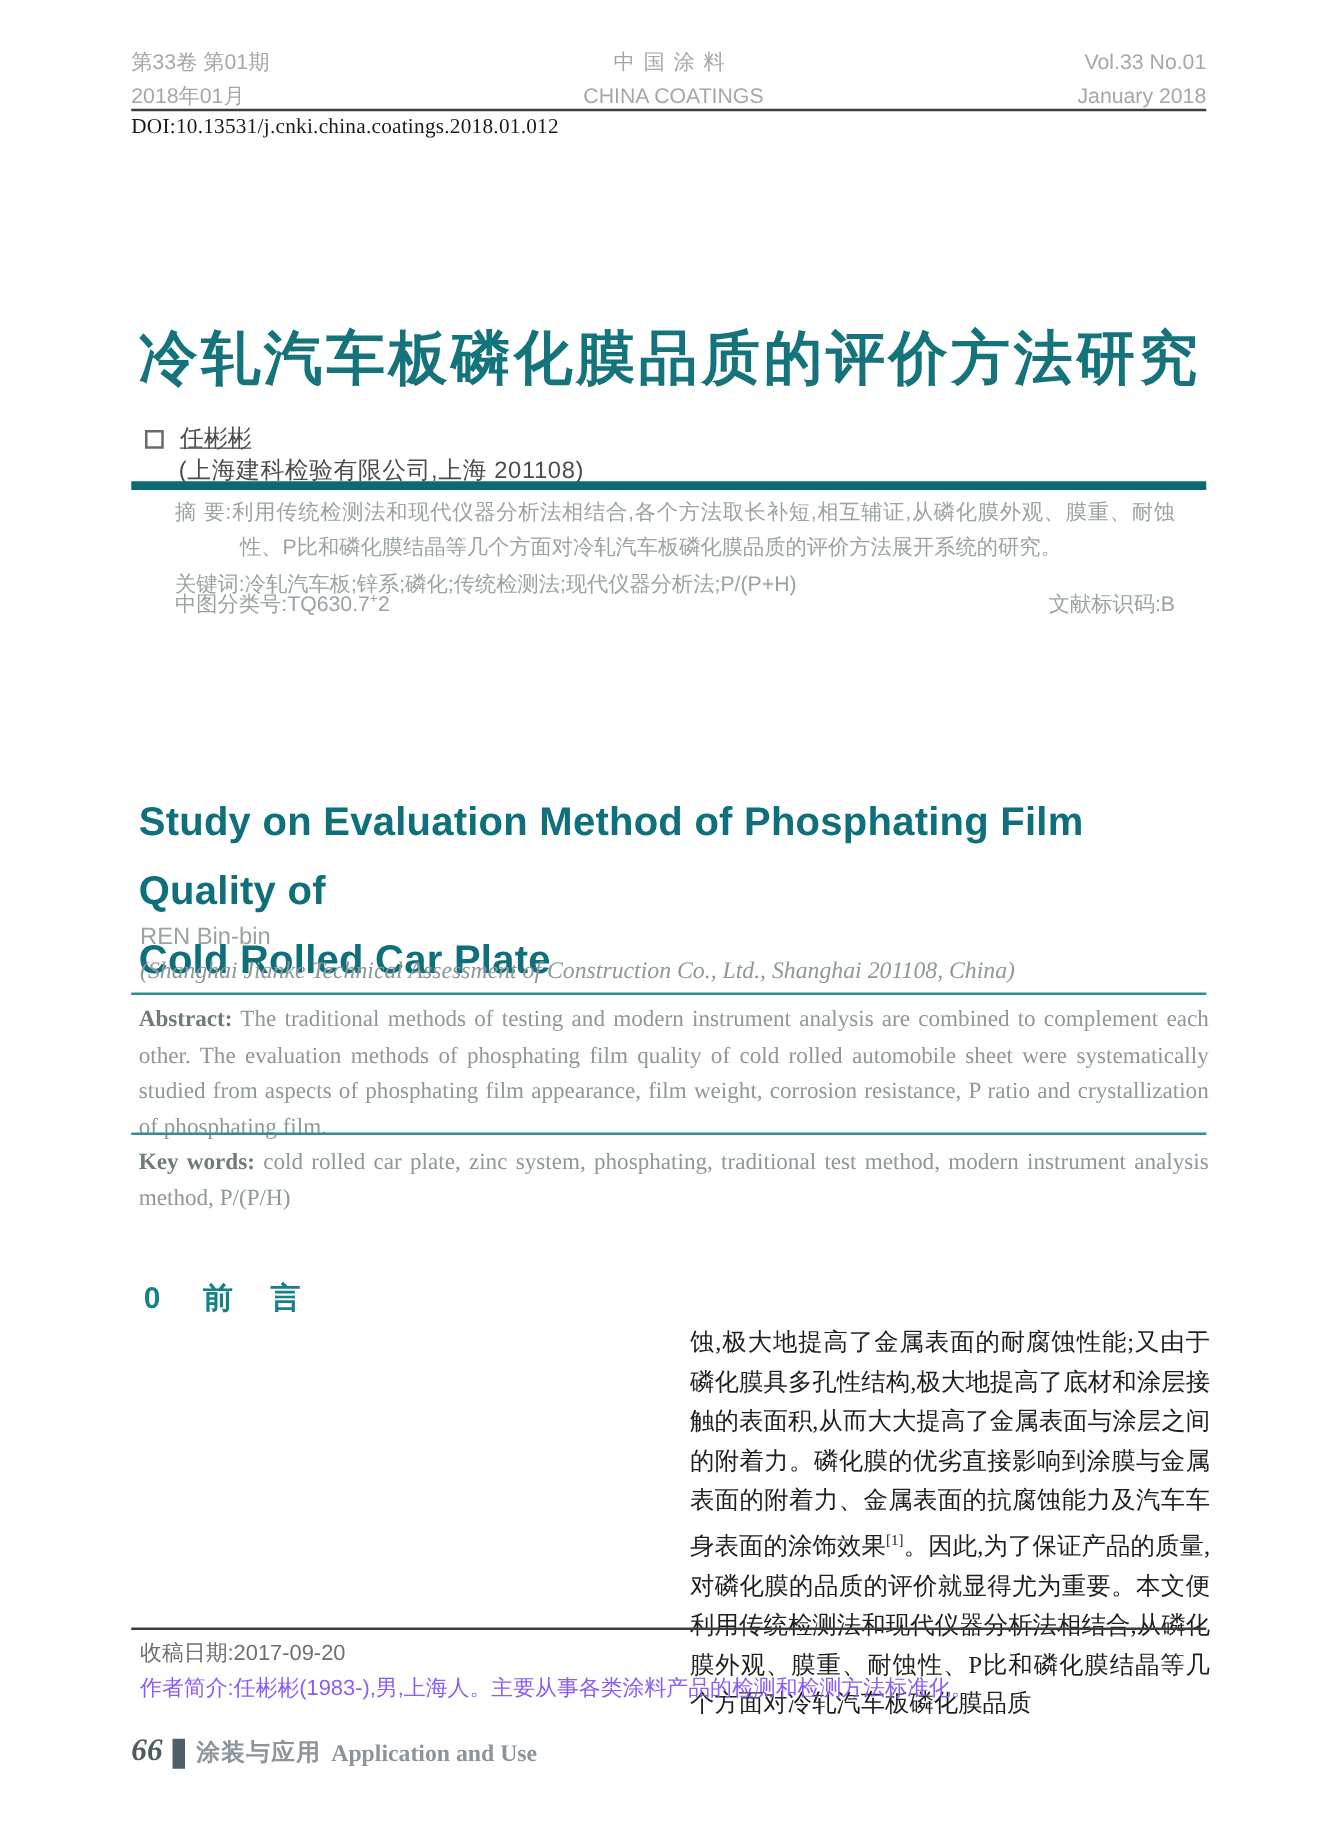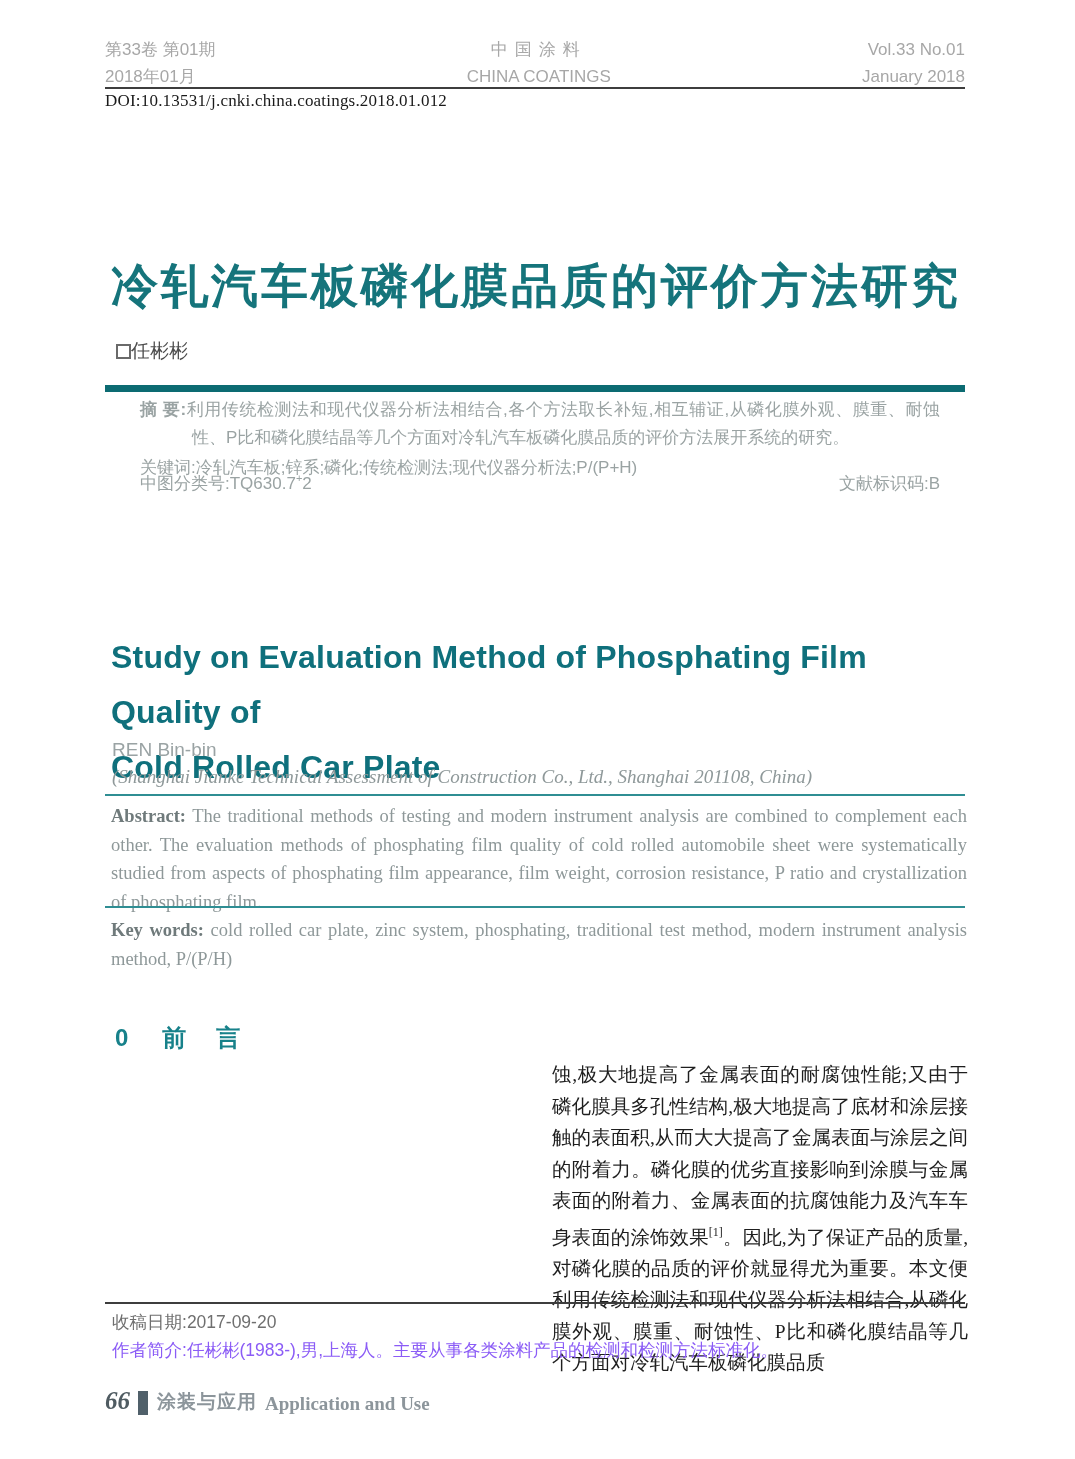--- a/index.html
+++ b/index.html
@@ -33,22 +33,22 @@
   }
 
   
   .title-cn {
     position:absolute; top:255px; left:111px; width:880px;
     font-size:47px; font-weight:bold; color:#15747b;
     letter-spacing:3px; white-space:nowrap;
   }
   .author-row {
     position:absolute; top:338px; left:116px;
-    display:flex; align-items:center; 
-    color:#4d4d4d; font-size:19px;
+    display:flex; align-items:center; gap:13px;
+    color:#4d4d4d; font-size:19px;text-decoration:underline;
   }
   .author-marker {
     display:inline-block; width:15px; height:15px;
     border:2px solid #6a6a6a; background:transparent;
   }
   .affiliation-cn {
     position:absolute; top:363px; left:143px;
     color:#4d4d4d; font-size:19px; letter-spacing:0.5px;
   }
   .accent-bar {
@@ -176,24 +176,25 @@
     </div>
   </div>
   <div class="header-divider"></div>
   <div class="doi-line">DOI:10.13531/j.cnki.china.coatings.2018.01.012</div>
 
   <h1 class="title-cn">冷轧汽车板磷化膜品质的评价方法研究</h1>
   <div class="author-row">
     <span class="author-marker"></span>
     <span>任彬彬</span>
   </div>
+  <div class="affiliation-cn">(上海建科检验有限公司,上海   201108)</div>
   <div class="accent-bar"></div>
 
   <div class="abstract-cn">
-    <p class="hang"><b style="font-weight:bold">摘   要:</b><span>利用传统检测法和现代仪器分析法相结合,各个方法取长补短,相互辅证,从磷化膜外观、膜重、耐蚀性、P比和磷化膜结晶等几个方面对冷轧汽车板磷化膜品质的评价方法展开系统的研究。</span></p>
+    <p class="hang"><b style="font-weight:normal">摘   要:</b><span>利用传统检测法和现代仪器分析法相结合,各个方法取长补短,相互辅证,从磷化膜外观、膜重、耐蚀性、P比和磷化膜结晶等几个方面对冷轧汽车板磷化膜品质的评价方法展开系统的研究。</span></p>
     <p class="kw"><span>关键词:</span><span>冷轧汽车板;锌系;磷化;传统检测法;现代仪器分析法;P/(P+H)</span></p>
   </div>
   <div class="clc-row">
     <span><span>中图分类号:</span><span>TQ630.7</span><span class="sup">+</span><span>2</span></span>
     <span><span>文献标识码:</span><span>B</span></span>
   </div>
 
   <div class="title-en">
     <div>Study on Evaluation Method of Phosphating Film Quality of</div>
     <div>Cold Rolled Car Plate</div>

